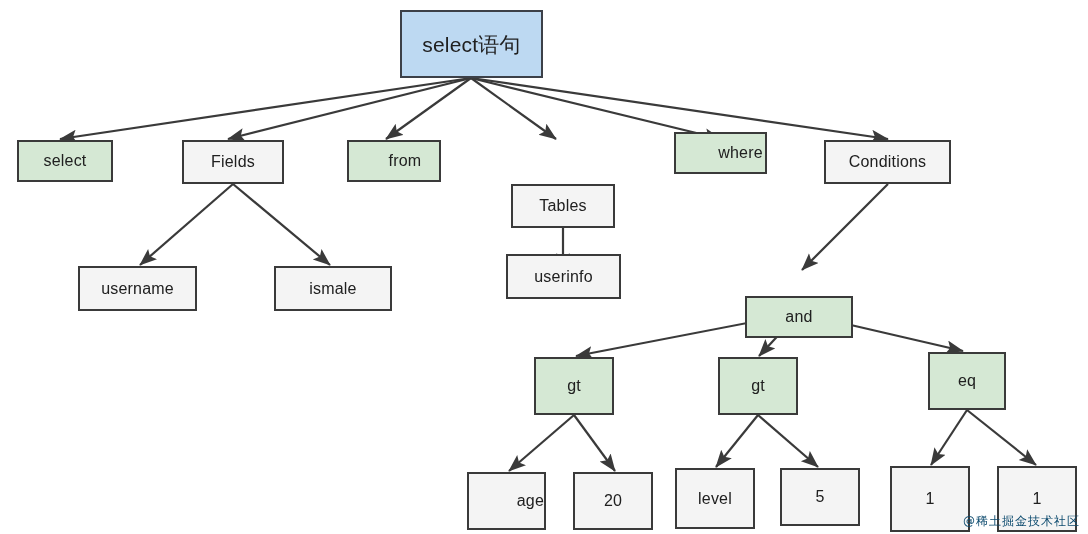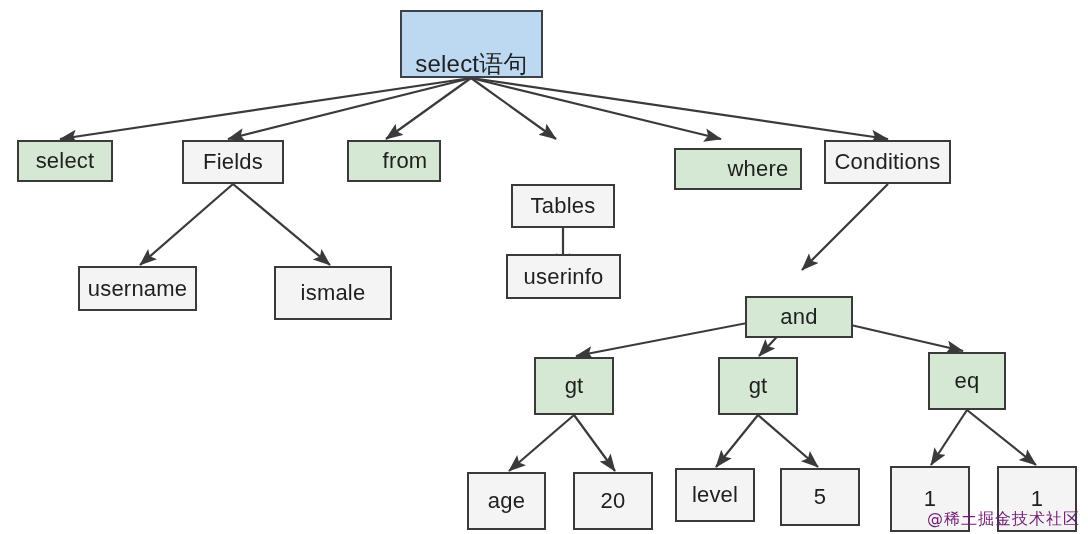--- a/index.html
+++ b/index.html
@@ -24,46 +24,45 @@
     pointer-events: none;
   }
   .node {
     position: absolute;
     box-sizing: border-box;
     display: flex;
     align-items: center;
     justify-content: center;
     border: 2px solid #3a3a3a;
     color: #202020;
-    font-size: 22px;
+    font-size: 16px;
     line-height: 1;
     letter-spacing: 0.2px;
     white-space: nowrap;
   }
   .node.plain {
     background: #f4f4f4;
   }
   .node.green {
     background: #d5e8d4;
     border-color: #3a3a3a;
   }
   .node.blue {
     background: #bdd9f2;
     border-color: #3c4048;
   }
   .node.root {
-    font-size: 24px;
-    align-items: flex-end;
+    font-size: 21px;
   }
   #watermark {
     position: absolute;
     right: 8px;
     bottom: 4px;
-    font-size: 16px;
-    color: #701a75;
+    font-size: 12px;
+    color: #0c4a6e;
     letter-spacing: 1px;
     font-family: "DejaVu Sans", sans-serif;
     white-space: nowrap;
     pointer-events: none;
   }
 </style>
 </head>
 <body>
 
 <div id="canvas">
@@ -106,54 +105,54 @@
       </div>
       <div class="node plain" style="left: 182px; top: 140px; width: 102px; height: 44px;">
         <span>Fields</span>
       </div>
       <div class="node green" style="left: 347px; top: 140px; width: 94px; height: 42px; padding-left: 22px;">
         <span>from</span>
       </div>
       <div class="node plain" style="left: 511px; top: 140px; width: 104px; height: 44px; margin-top: 44px;">
         <span>Tables</span>
       </div>
-      <div class="node green" style="left: 674px; top: 148px; width: 128px; height: 42px; padding-left: 40px;">
+      <div class="node green" style="left: 674px; top: 132px; width: 93px; height: 42px; padding-left: 40px;">
         <span>where</span>
       </div>
       <div class="node plain" style="left: 824px; top: 140px; width: 127px; height: 44px; align-items: center;">
         <span>Conditions</span>
       </div>
       <div class="node plain" style="left: 78px; top: 266px; width: 119px; height: 45px;">
         <span>username</span>
       </div>
-      <div class="node plain" style="left: 274px; top: 266px; width: 118px; height: 54px; justify-content: center;">
+      <div class="node plain" style="left: 274px; top: 266px; width: 118px; height: 45px; justify-content: center;">
         <span>ismale</span>
       </div>
       <div class="node plain" style="left: 506px; top: 254px; width: 115px; height: 45px;">
         <span>userinfo</span>
       </div>
       <div class="node green" style="left: 745px; top: 271px; width: 108px; height: 42px; margin-top: 25px;">
         <span>and</span>
       </div>
       <div class="node green" style="left: 534px; top: 357px; width: 80px; height: 58px;">
         <span>gt</span>
       </div>
       <div class="node green" style="left: 718px; top: 357px; width: 80px; height: 58px;">
         <span>gt</span>
       </div>
       <div class="node green" style="left: 928px; top: 352px; width: 78px; height: 58px; justify-content: center;">
         <span>eq</span>
       </div>
-      <div class="node plain" style="left: 467px; top: 472px; width: 79px; height: 58px;">
+      <div class="node plain" style="left: 467px; top: 472px; width: 79px; height: 58px; justify-content: flex-end;">
         <span>age</span>
       </div>
       <div class="node plain" style="left: 573px; top: 472px; width: 80px; height: 58px; text-align: right;">
         <span>20</span>
       </div>
-      <div class="node plain" style="left: 675px; top: 468px; width: 80px; height: 54px;">
+      <div class="node plain" style="left: 675px; top: 468px; width: 80px; height: 61px;">
         <span>level</span>
       </div>
       <div class="node plain" style="left: 780px; top: 468px; width: 80px; height: 58px;">
         <span>5</span>
       </div>
       <div class="node plain" style="left: 890px; top: 466px; width: 80px; height: 66px;">
         <span>1</span>
       </div>
       <div class="node plain" style="left: 997px; top: 466px; width: 80px; height: 66px;">
         <span>1</span>

